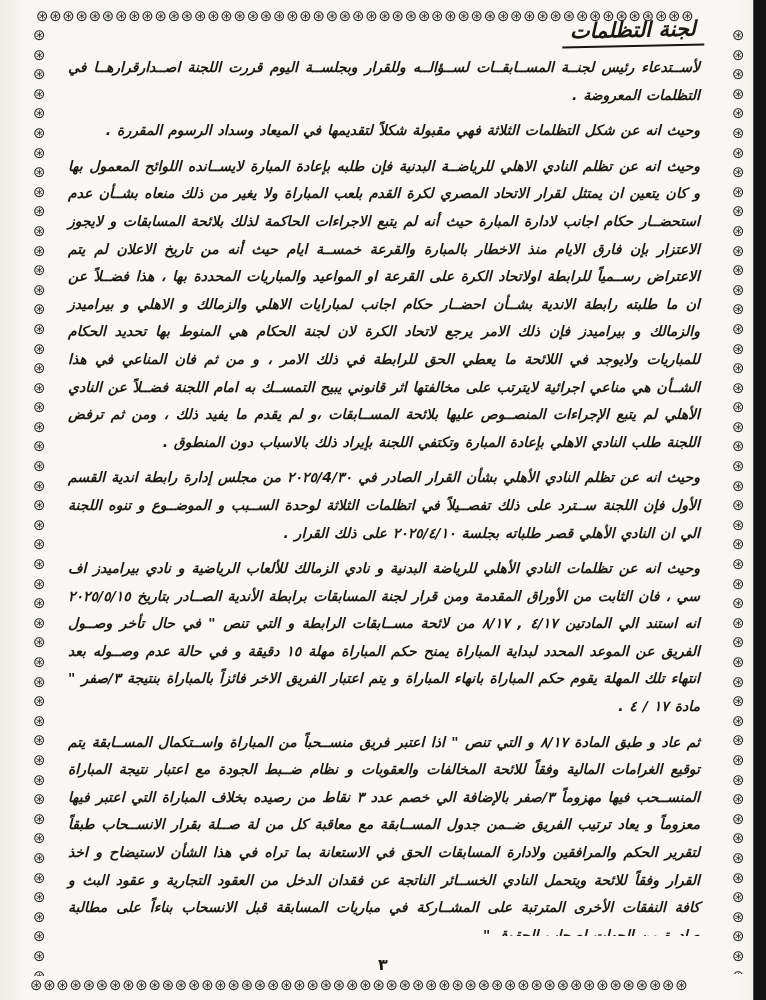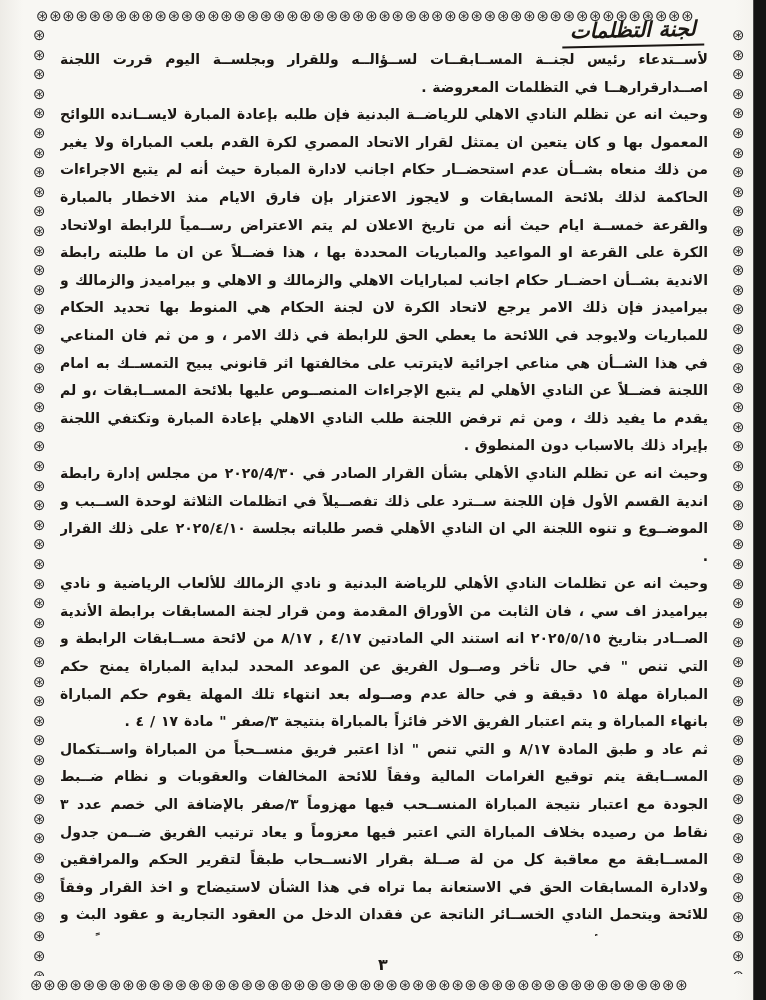--- a/index.html
+++ b/index.html
@@ -35,21 +35,21 @@
   }
   .body-text{
     position:absolute;top:46px;right:58px;left:60px;bottom:64px;
     direction:rtl;
     text-align:justify;
     font-size:14px;font-weight:bold;
     line-height:27.6px;
     overflow:hidden;
     word-spacing:1px;
   }
-  .body-text p{margin:0;padding:0;}
+  .body-text p{margin:8px;padding:0;font-style:italic;}
   .page-number{
     position:absolute;bottom:26px;left:50%;transform:translateX(-50%);
     font-size:16px;font-weight:bold;
   }
 </style>
 </head>
 <body>
 
 <div class="page">
 
@@ -57,20 +57,21 @@
 
   <div class="frame frame-top">⊛⊛⊛⊛⊛⊛⊛⊛⊛⊛⊛⊛⊛⊛⊛⊛⊛⊛⊛⊛⊛⊛⊛⊛⊛⊛⊛⊛⊛⊛⊛⊛⊛⊛⊛⊛⊛⊛⊛⊛⊛⊛⊛⊛⊛⊛⊛⊛⊛⊛</div>
   <div class="frame frame-left">⊛⊛⊛⊛⊛⊛⊛⊛⊛⊛⊛⊛⊛⊛⊛⊛⊛⊛⊛⊛⊛⊛⊛⊛⊛⊛⊛⊛⊛⊛⊛⊛⊛⊛⊛⊛⊛⊛⊛⊛⊛⊛⊛⊛⊛⊛⊛⊛⊛⊛</div>
   <div class="frame frame-right">⊛⊛⊛⊛⊛⊛⊛⊛⊛⊛⊛⊛⊛⊛⊛⊛⊛⊛⊛⊛⊛⊛⊛⊛⊛⊛⊛⊛⊛⊛⊛⊛⊛⊛⊛⊛⊛⊛⊛⊛⊛⊛⊛⊛⊛⊛⊛⊛⊛⊛</div>
   <div class="frame frame-bottom">⊛⊛⊛⊛⊛⊛⊛⊛⊛⊛⊛⊛⊛⊛⊛⊛⊛⊛⊛⊛⊛⊛⊛⊛⊛⊛⊛⊛⊛⊛⊛⊛⊛⊛⊛⊛⊛⊛⊛⊛⊛⊛⊛⊛⊛⊛⊛⊛⊛⊛</div>
 
   <div class="doc-title">لجنة التظلمات</div>
 
   <div class="body-text" dir="rtl">
     <p>لأســتدعاء رئيس لجنــة المســابقــات لســؤالــه وللقرار وبجلســة اليوم قررت اللجنة اصــدارقرارهــا في التظلمات المعروضة .</p>
+    <p>وحيث انه عن شكل التظلمات الثلاثة فهي مقبولة شكلاً لتقديمها في الميعاد وسداد الرسوم المقررة .</p>
     <p>وحيث انه عن تظلم النادي الاهلي للرياضــة البدنية فإن طلبه بإعادة المبارة لايســانده اللوائح المعمول بها و كان يتعين ان يمتثل لقرار الاتحاد المصري لكرة القدم بلعب المباراة ولا يغير من ذلك منعاه بشــأن عدم استحضــار حكام اجانب لادارة المبارة حيث أنه لم يتبع الاجراءات الحاكمة لذلك بلائحة المسابقات و لايجوز الاعتزار بإن فارق الايام منذ الاخطار بالمبارة والقرعة خمســة ايام حيث أنه من تاريخ الاعلان لم يتم الاعتراض رســمياً للرابطة اولاتحاد الكرة على القرعة او المواعيد والمباريات المحددة بها ، هذا فضــلاً عن ان ما طلبته رابطة الاندية بشــأن احضــار حكام اجانب لمبارايات الاهلي والزمالك و الاهلي و بيراميدز والزمالك و بيراميدز فإن ذلك الامر يرجع لاتحاد الكرة لان لجنة الحكام هي المنوط بها تحديد الحكام للمباريات ولايوجد في اللائحة ما يعطي الحق للرابطة في ذلك الامر ، و من ثم فان المناعي في هذا الشــأن هي مناعي اجرائية لايترتب على مخالفتها اثر قانوني يبيح التمســك به امام اللجنة فضــلاً عن النادي الأهلي لم يتبع الإجراءات المنصــوص عليها بلائحة المســابقات ،و لم يقدم ما يفيد ذلك ، ومن ثم ترفض اللجنة طلب النادي الاهلي بإعادة المبارة وتكتفي اللجنة بإيراد ذلك بالاسباب دون المنطوق .</p>
     <p>وحيث انه عن تظلم النادي الأهلي بشأن القرار الصادر في ٢٠٢٥/4/٣٠ من مجلس إدارة رابطة اندية القسم الأول فإن اللجنة ســترد على ذلك تفصــيلاً في اتظلمات الثلاثة لوحدة الســبب و الموضــوع و تنوه اللجنة الي ان النادي الأهلي قصر طلباته بجلسة ٢٠٢٥/٤/١٠  على ذلك القرار .</p>
     <p>وحيث انه عن تظلمات النادي الأهلي للرياضة البدنية و نادي الزمالك للألعاب الرياضية و نادي بيراميدز اف سي ، فان الثابت من الأوراق المقدمة ومن قرار لجنة المسابقات برابطة الأندية الصــادر بتاريخ ٢٠٢٥/٥/١٥ انه استند الي المادتين ٤/١٧ , ٨/١٧ من لائحة مســابقات الرابطة و التي تنص " في حال تأخر وصــول الفريق عن الموعد المحدد لبداية المباراة يمنح حكم المباراة مهلة ١٥ دقيقة و في حالة عدم وصــوله بعد انتهاء تلك المهلة يقوم حكم المباراة بانهاء المباراة و يتم اعتبار الفريق الاخر فائزاً بالمباراة بنتيجة ٣/صفر " مادة ١٧ / ٤ .</p>
     <p>ثم عاد و طبق المادة ٨/١٧ و التي تنص " اذا اعتبر فريق منســحباً من المباراة واســتكمال المســابقة يتم توقيع الغرامات المالية وفقاً للائحة المخالفات والعقوبات و نظام ضــبط الجودة مع اعتبار نتيجة المباراة المنســحب فيها مهزوماً ٣/صفر بالإضافة الي خصم عدد ٣ نقاط من رصيده بخلاف المباراة التي اعتبر فيها معزوماً و يعاد ترتيب الفريق ضــمن جدول المســابقة مع معاقبة كل من لة صــلة بقرار الانســحاب طبقاً لتقرير الحكم والمرافقين ولادارة المسابقات الحق في الاستعانة بما تراه في هذا الشأن لاستيضاح و اخذ القرار وفقاً للائحة ويتحمل النادي الخســائر الناتجة عن فقدان الدخل من العقود التجارية و عقود البث و كافة النفقات الأخرى المترتبة على المشــاركة في مباريات المسابقة قبل الانسحاب بناءاً على مطالبة صادرة من الجهات اصحاب الحقوق ".</p>
 
   </div>
 
   <div class="page-number">٣</div>
 
 </div>

